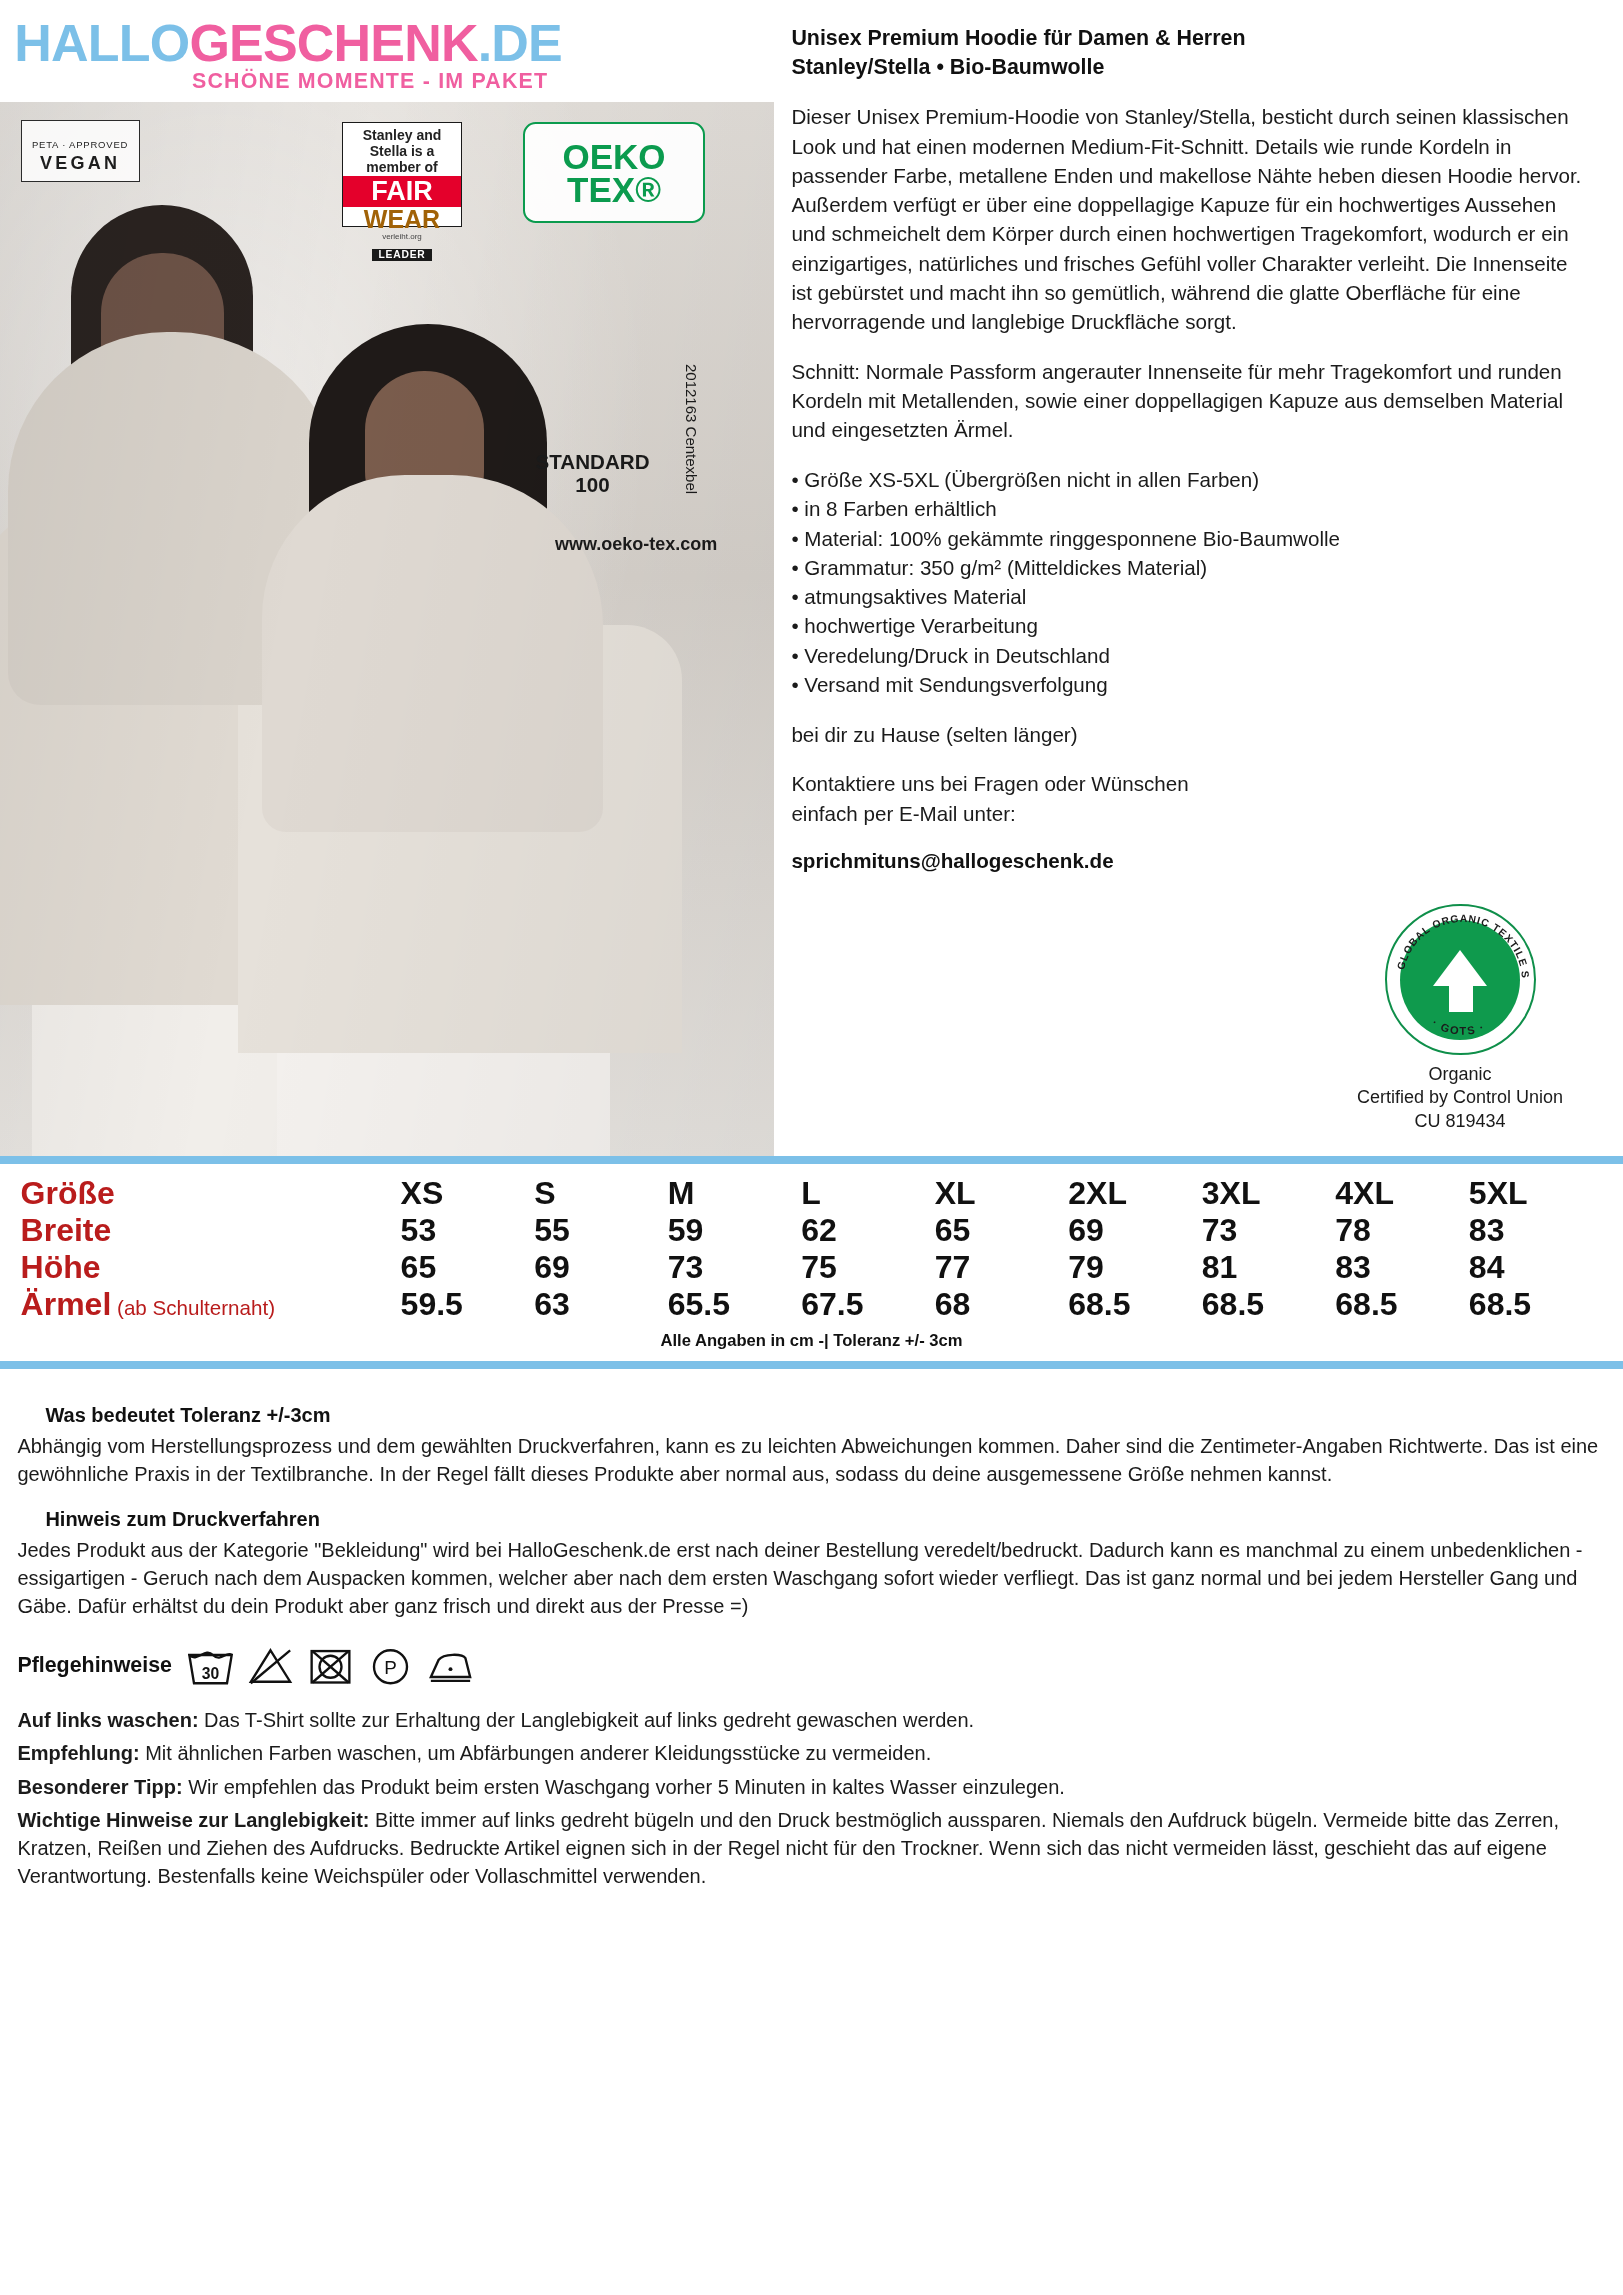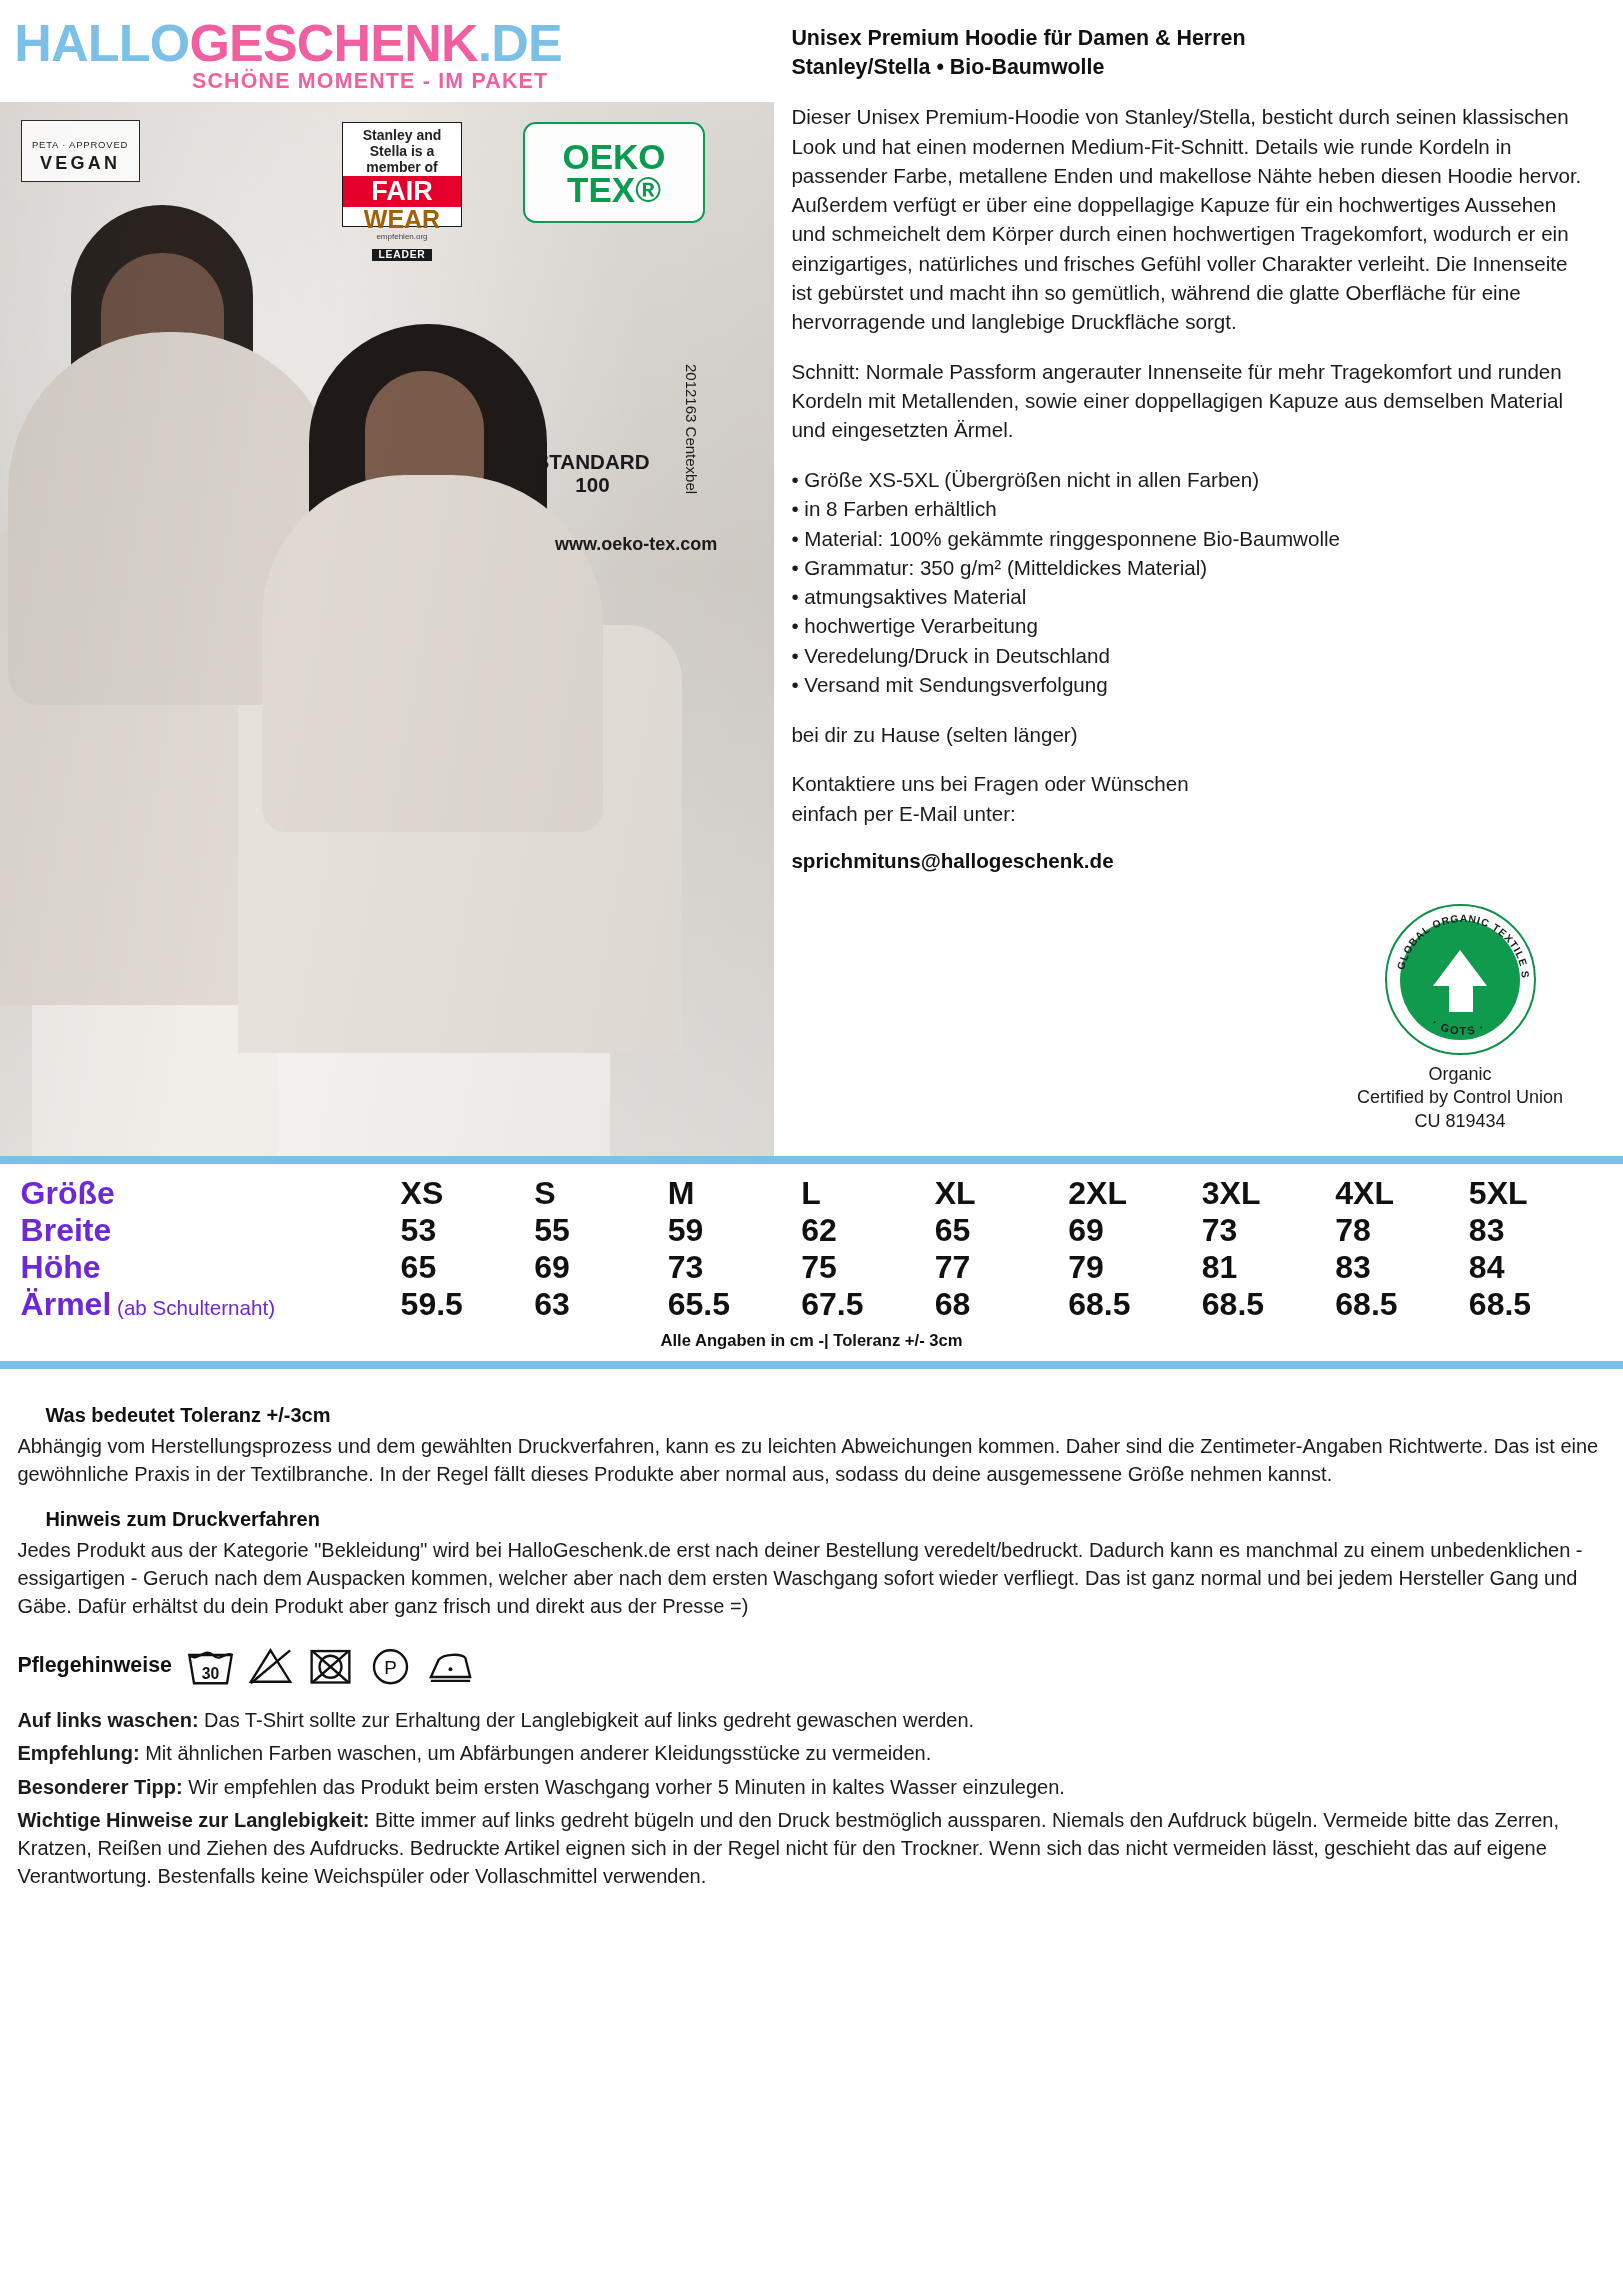--- a/index.html
+++ b/index.html
@@ -104,21 +104,21 @@
   .gots-inner { width:120px; height:120px; border-radius:50%; background:#0f9a4d; display:flex; align-items:center; justify-content:center; }
   .gots-arrow { width:0; height:0; border-left:27px solid transparent; border-right:27px solid transparent; border-bottom:36px solid #ffffff; position:relative; top:-9.5px; }
   .gots-ring-text { position:absolute; inset:0; }
   .gots-ring-text svg { width:151px; height:151px; }
   .gots-caption { font-size:18px; line-height:1.3; color:#1b1b1b; margin-top:8px; }
 
   
   .band { height:8px; background:#7cc0e8; width:100%; }
   .size-table { padding:11px 20.6px 4.8px 20.6px; }
   .st-row { display:flex; align-items:baseline; }
-  .st-label { width:380px; flex:0 0 380px; font-size:32px; font-weight:bold; color:#6d28d9; }
+  .st-label { width:380px; flex:0 0 380px; font-size:32px; font-weight:bold; color:#b91c1c; }
   .st-label .sub { font-size:20.6px; font-weight:normal; }
   .st-cell { flex:1 1 0; font-size:32px; font-weight:bold; color:#111; text-align:left; }
   .st-head .st-cell, .st-head .st-label { font-weight:bold; }
   .st-note { text-align:center; font-size:16.6px; font-weight:bold; color:#111; padding:8px 0 4.8px; }
 
   
   .bottom { padding: 14.3px 17.4px 32px 17.4px; font-size:20px; line-height:1.4; color:#1b1b1b; }
   .bt-head { font-weight:bold; font-size:20px; color:#111; margin-top:17.4px;margin-left:28px; }
   .bt-p { margin-top:3.2px; }
   .care-row { display:flex; align-items:center; gap:14.3px; margin-top:24px; }
@@ -160,21 +160,21 @@
 
         <div class="badge-vegan">
           <div class="bv-top">PETA · APPROVED</div>
           <div class="bv-main">VEGAN</div>
         </div>
 
         <div class="badge-fair">
           <div class="bf-mini">Stanley and Stella is a member of</div>
           <div class="bf-fair">FAIR</div>
           <div class="bf-wear">WEAR</div>
-          <div class="bf-url">empfehlen.org</div>
+          <div class="bf-url">verleiht.org</div>
           <div class="bf-leader">LEADER</div>
         </div>
 
         <div class="badge-oeko">
           <div class="bo-1">OEKO</div>
           <div class="bo-2">TEX®</div>
         </div>
         <div class="oeko-std">STANDARD 100</div>
         <div class="oeko-code">2012163 Centexbel</div>
         <div class="oeko-url">www.oeko-tex.com</div>

